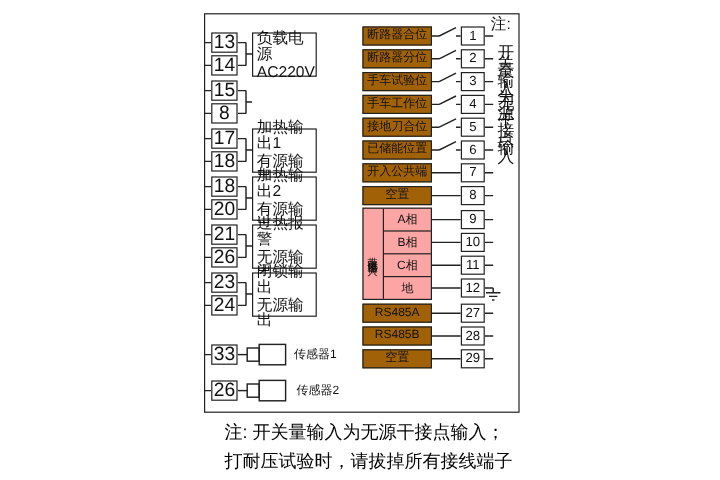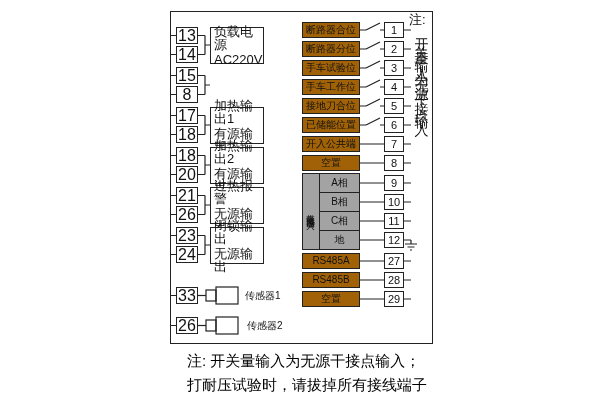--- a/index.html
+++ b/index.html
@@ -28,21 +28,21 @@
     box-sizing:border-box;background:#a16207;display:flex;align-items:center;justify-content:center;
     font-size:10px;line-height:1;
   }
   .rnum{
     position:absolute;left:384px;width:20px;height:16px;border:1.3px solid #222;
     box-sizing:border-box;background:#fff;display:flex;align-items:center;justify-content:center;
     font-size:11px;line-height:1;
   }
   .sgroup{
     position:absolute;left:302px;top:173px;width:58px;height:77px;
-    border:1.3px solid #222;box-sizing:border-box;background:#a3a3a3;display:flex;
+    border:1.3px solid #222;box-sizing:border-box;background:#fca5a5;display:flex;
   }
   .sgroup-label{
     width:17px;border-right:1.3px solid #222;box-sizing:border-box;
     writing-mode:vertical-rl;text-orientation:upright;font-size:8.5px;letter-spacing:1px;
     display:flex;align-items:center;justify-content:center;
   }
   .sgroup-cells{flex:1;display:flex;flex-direction:column;}
   .scell{
     flex:1;display:flex;align-items:center;justify-content:center;
     font-size:10px;border-top:1px solid #222;

